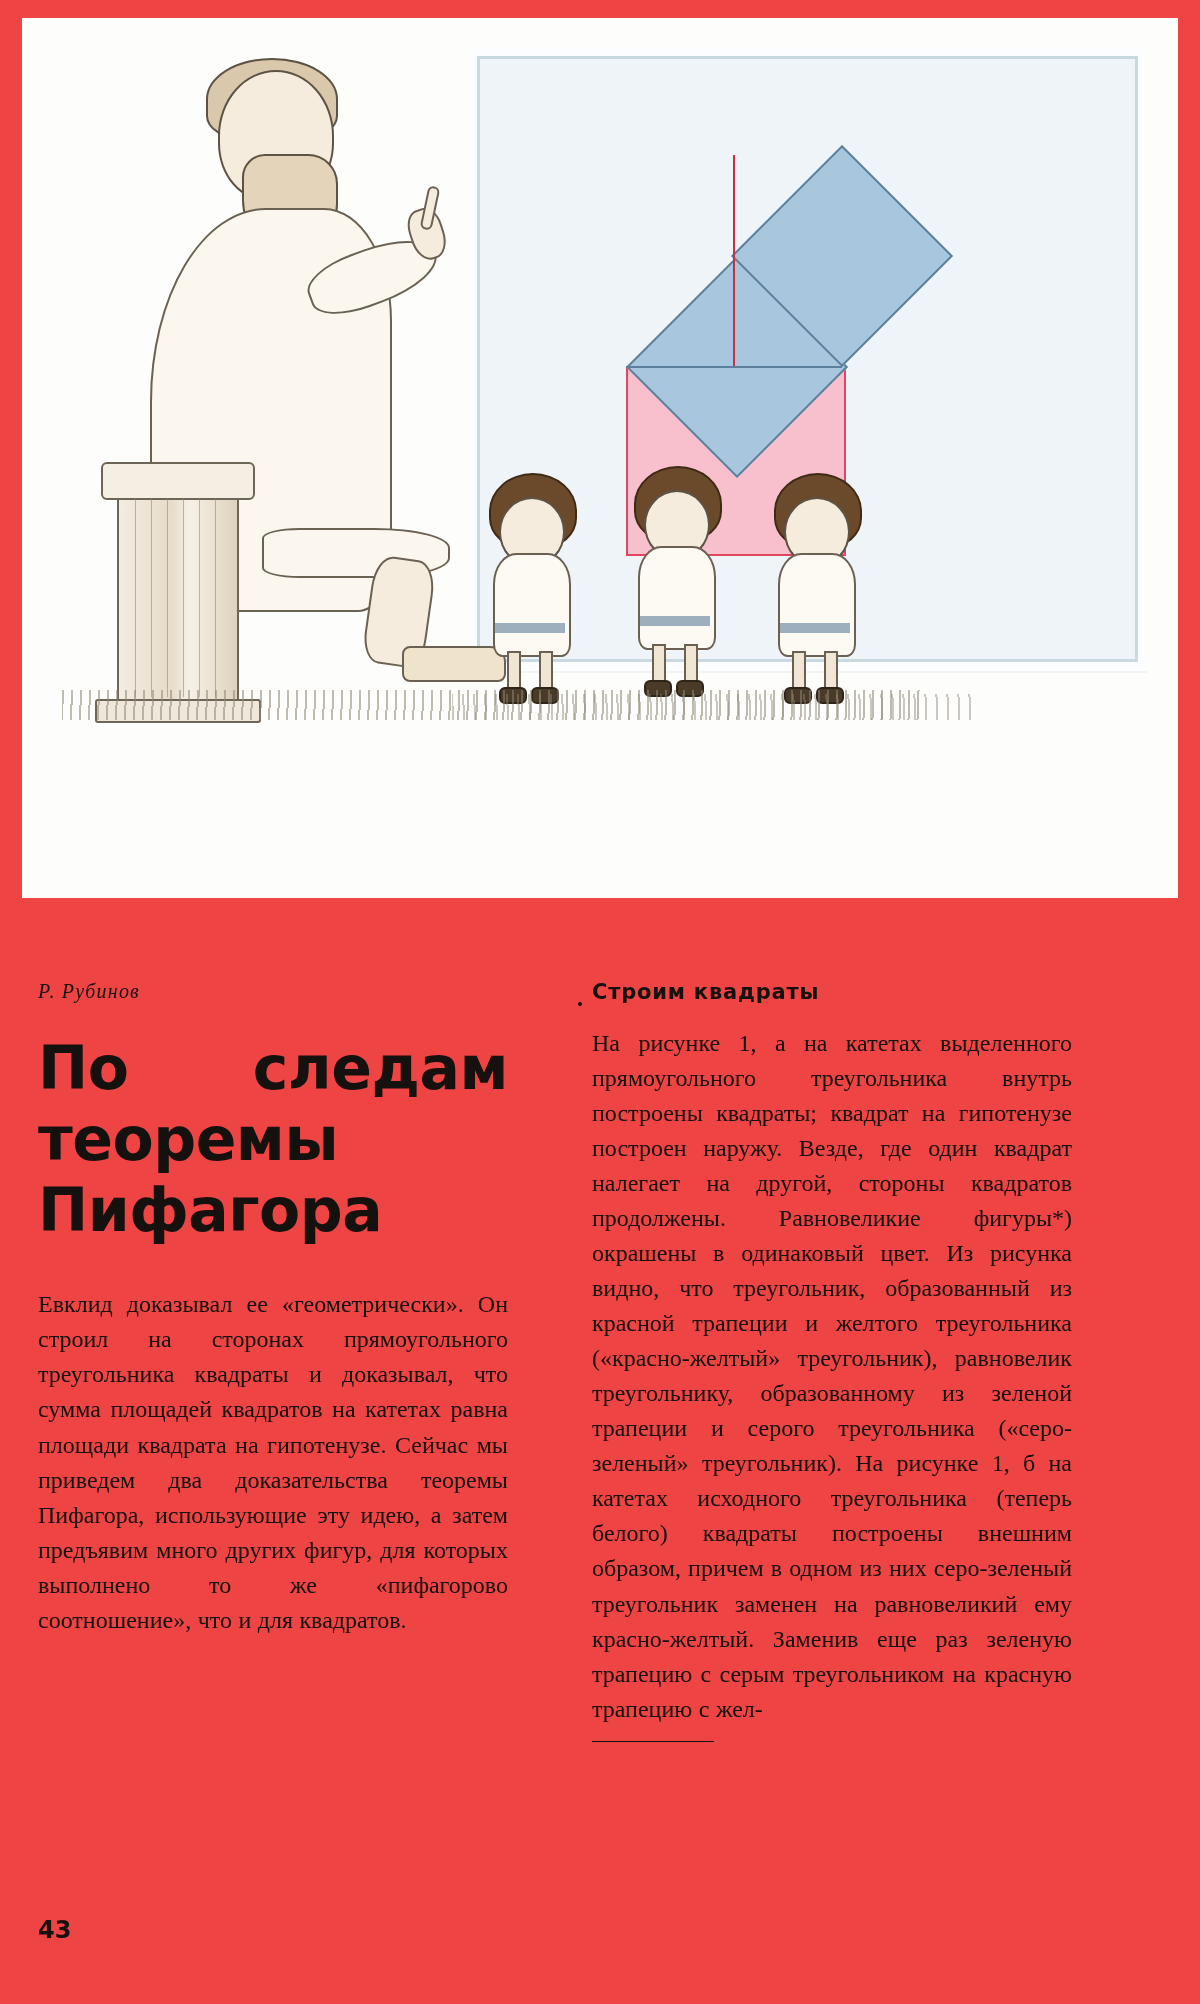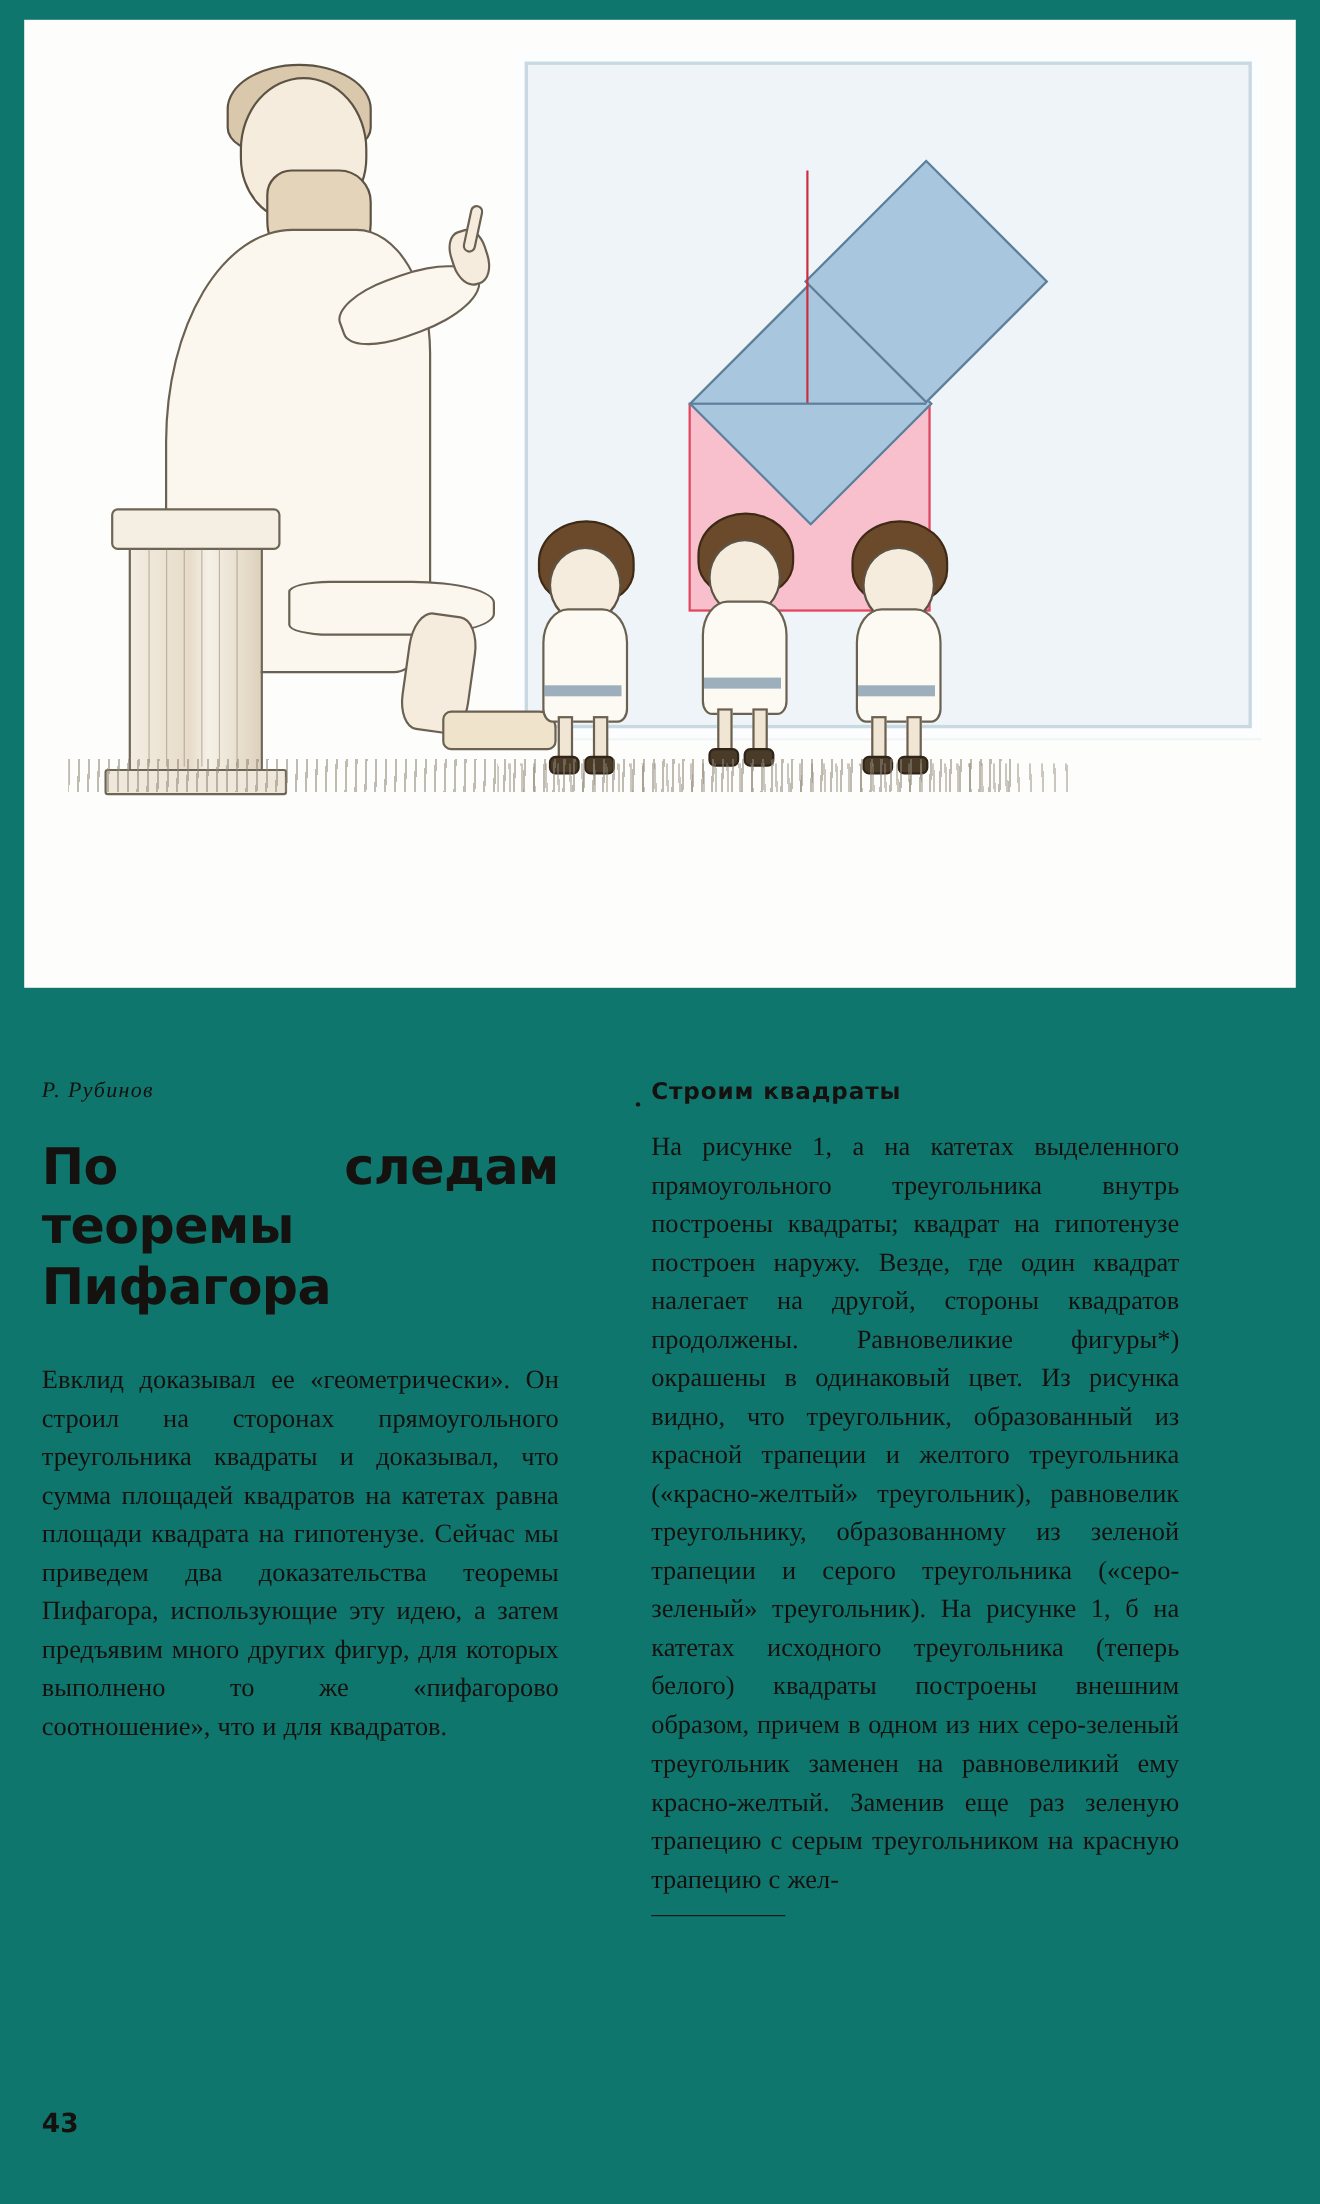--- a/index.html
+++ b/index.html
@@ -13,21 +13,21 @@
     font-family: "Liberation Serif", serif;
     color: #14110f;
     overflow: hidden;
     position: relative;
   }
   .page {
     position: absolute;
     left: 0; top: 0;
     width: 1200px;
     height: 2004px;
-    background: #0f766e;
+    background: #ef4444;
   }
 
   
   .illustration {
     position: absolute;
     left: 22px;
     top: 18px;
     width: 1156px;
     height: 880px;
     background: #fdfdfb;
@@ -340,21 +340,21 @@
 
   .byline {
     font-style: italic;
     font-size: 20px;
     letter-spacing: 1.2px;
     margin: 0 0 30px 0;
   }
   .title {
     font-family: "DejaVu Sans", sans-serif;
     font-weight: 700;
-    font-size: 46px;
+    font-size: 60px;
     line-height: 1.18;
     letter-spacing: -0.5px;
     margin: 0 0 42px 0;
   }
   .body-p {
     font-size: 24px;
     line-height: 1.46;
     margin: 0;
     text-align: justify;
     word-spacing: 0.5px;

